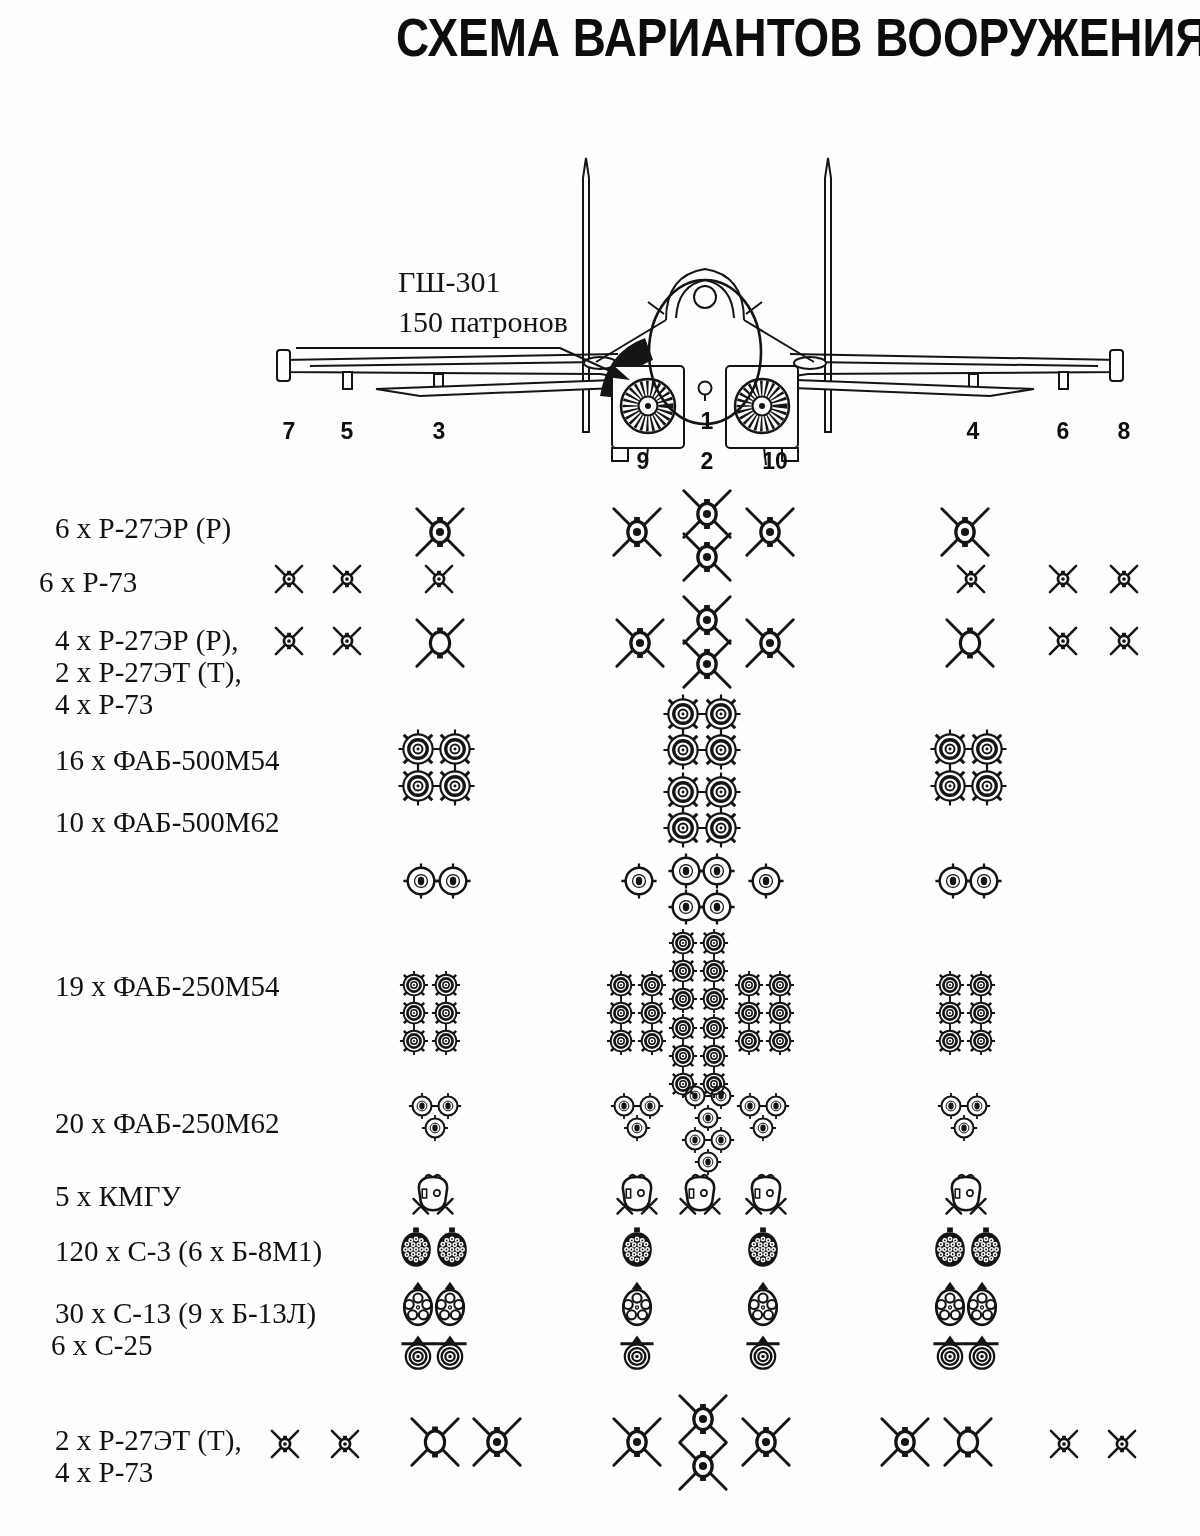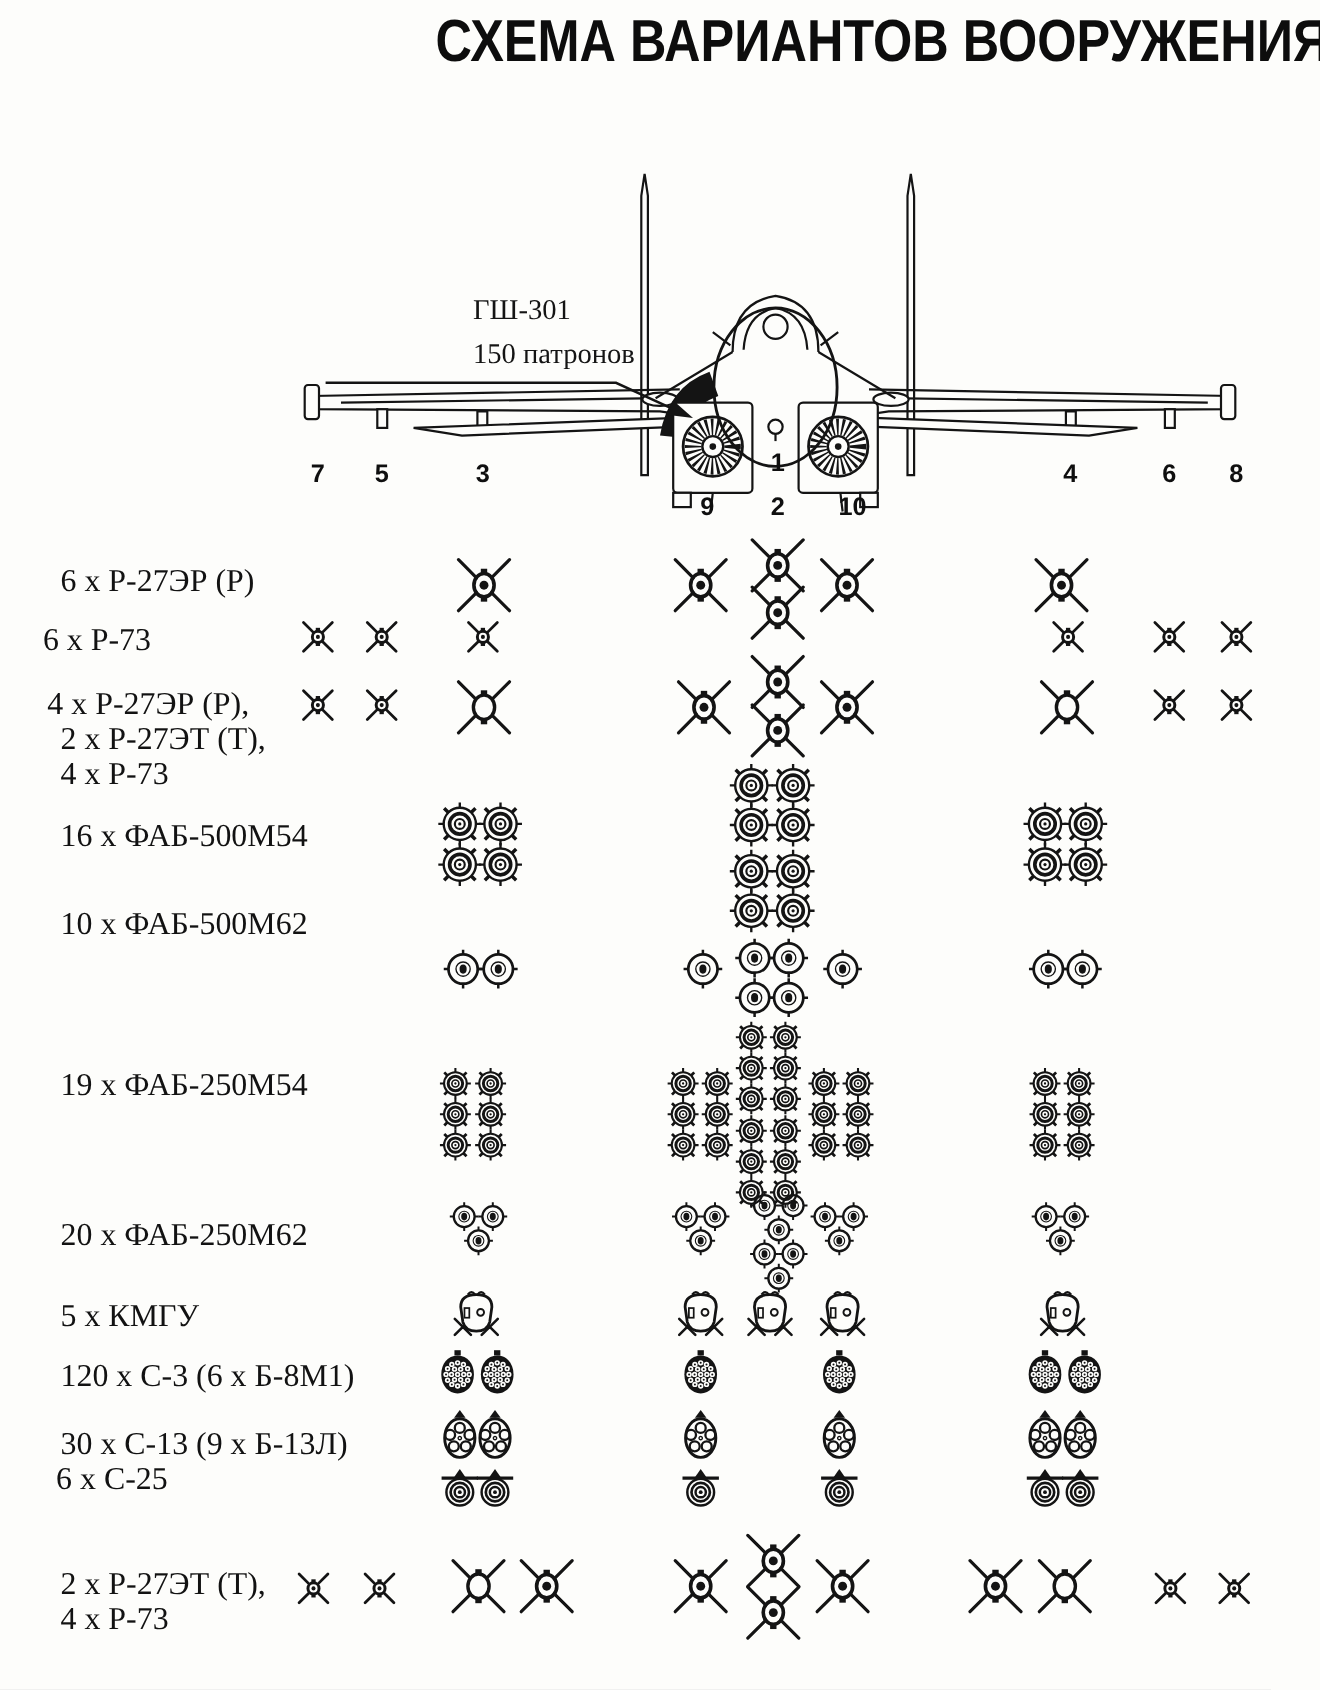--- a/index.html
+++ b/index.html
@@ -1,22 +1,22 @@
 <!DOCTYPE html>
 <html><head>
 <meta charset="utf-8">
 <style>
   html,body{margin:0;padding:0;background:#e8e8e8;}
   .page{position:relative;width:1200px;height:1536px;background:#fdfdfb;margin:0 auto;
         overflow:hidden;font-family:"Liberation Serif",serif;color:#141414;}
   .title{position:absolute;left:396px;top:6px;font-family:"Liberation Sans",sans-serif;
          font-weight:bold;font-size:54px;letter-spacing:0px;white-space:nowrap;
          transform:scaleX(0.85);transform-origin:left top;color:#0d0d0d;}
-  .gun-label{position:absolute;left:398px;top:262px;font-size:26px;line-height:40px;
-             white-space:nowrap;margin-left:32px;}
+  .gun-label{position:absolute;left:398px;top:262px;font-size:30px;line-height:40px;
+             white-space:nowrap;}
   .row-label{position:absolute;font-size:29px;line-height:32px;white-space:nowrap;color:#121212;margin-left:19px;}
   .station-num{position:absolute;transform:translate(-50%,-50%);
                font-family:"Liberation Sans",sans-serif;font-weight:bold;font-size:23px;color:#0f0f0f;}
   .wicon{position:absolute;transform:translate(-50%,-50%);overflow:visible;}
   .aircraft-svg{position:absolute;left:0;top:0;width:1200px;height:500px;}
   .defs-holder{position:absolute;width:0;height:0;overflow:hidden;}
 </style>
 </head>
 <body>
 
@@ -130,21 +130,21 @@
       </svg>
       <svg class="wicon" viewBox="-17 -17 34 34" style="left:971px;top:579px;width:33px;height:33px">
         <use href="#sym-r73"></use>
       </svg>
       <svg class="wicon" viewBox="-17 -17 34 34" style="left:1063px;top:579px;width:33px;height:33px">
         <use href="#sym-r73"></use>
       </svg>
       <svg class="wicon" viewBox="-17 -17 34 34" style="left:1124px;top:579px;width:33px;height:33px">
         <use href="#sym-r73"></use>
       </svg>
-      <div class="row-label" style="left:24px;top:624px">4 x Р-27ЭР (Р),</div>
+      <div class="row-label" style="left:36px;top:624px">4 x Р-27ЭР (Р),</div>
       <div class="row-label" style="left:36px;top:656px">2 x Р-27ЭТ (Т),</div>
       <div class="row-label" style="left:36px;top:688px">4 x Р-73</div>
       <svg class="wicon" viewBox="-17 -17 34 34" style="left:289px;top:641px;width:33px;height:33px">
         <use href="#sym-r73"></use>
       </svg>
       <svg class="wicon" viewBox="-17 -17 34 34" style="left:347px;top:641px;width:33px;height:33px">
         <use href="#sym-r73"></use>
       </svg>
       <svg class="wicon" viewBox="-29 -29 58 58" style="left:440px;top:643px;width:56px;height:56px">
         <use href="#sym-r27et"></use>
@@ -212,21 +212,21 @@
       </svg>
       <svg class="wicon" viewBox="-21 -21 42 42" style="left:987px;top:749px;width:41px;height:41px">
         <use href="#sym-fab500m54"></use>
       </svg>
       <svg class="wicon" viewBox="-21 -21 42 42" style="left:950px;top:786px;width:41px;height:41px">
         <use href="#sym-fab500m54"></use>
       </svg>
       <svg class="wicon" viewBox="-21 -21 42 42" style="left:987px;top:786px;width:41px;height:41px">
         <use href="#sym-fab500m54"></use>
       </svg>
-      <div class="row-label" style="left:36px;top:824px">10 x ФАБ-500М62</div>
+      <div class="row-label" style="left:36px;top:806px">10 x ФАБ-500М62</div>
       <svg class="wicon" viewBox="-20 -20 40 40" style="left:421px;top:881px;width:38px;height:38px">
         <use href="#sym-fab500m62"></use>
       </svg>
       <svg class="wicon" viewBox="-20 -20 40 40" style="left:453px;top:881px;width:38px;height:38px">
         <use href="#sym-fab500m62"></use>
       </svg>
       <svg class="wicon" viewBox="-20 -20 40 40" style="left:639px;top:881px;width:38px;height:38px">
         <use href="#sym-fab500m62"></use>
       </svg>
       <svg class="wicon" viewBox="-20 -20 40 40" style="left:686px;top:871px;width:38px;height:38px">

